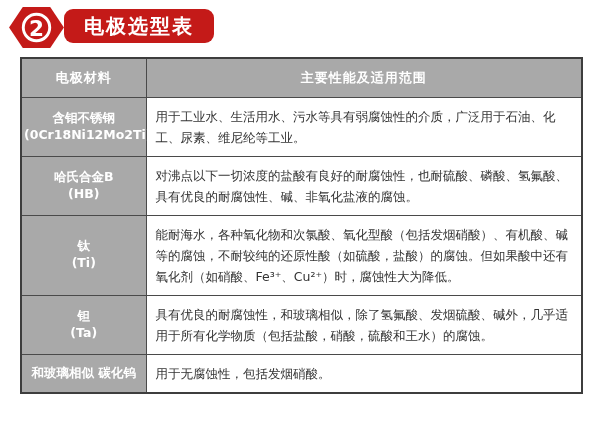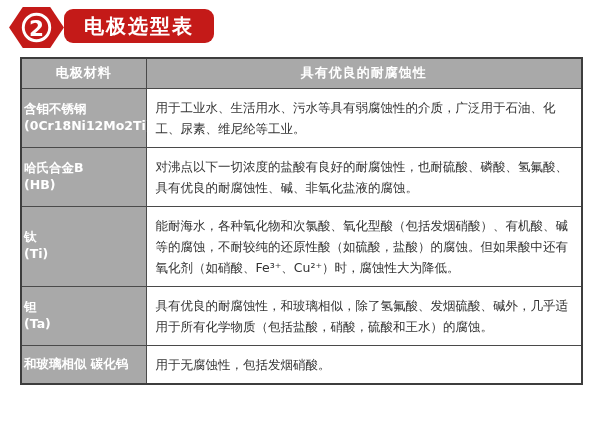--- a/index.html
+++ b/index.html
@@ -28,21 +28,21 @@
   }
   table.spec th, table.spec td{border:1px solid var(--border);}
   col.c-mat{width:125px;}
   th{
     background:var(--cell-gray);color:var(--white);
     font-size:13px;font-weight:bold;text-align:center;
     letter-spacing:1px;
   }
   td.mat{
     background:var(--cell-gray);color:var(--white);
-    font-size:12.5px;font-weight:bold;
+    font-size:12.5px;font-weight:bold;text-align:center;
     vertical-align:middle;white-space:pre-line;line-height:1.35;
     padding:1px 2px;
   }
   td.desc{
     background:#ffffff;color:var(--text-dark);
     font-size:12.5px;line-height:1.68;text-align:left;
     vertical-align:middle;padding:8px 9px;
   }
 </style>
 </head>
@@ -57,23 +57,23 @@
 </div>
 
 <div class="title-pill">电极选型表</div>
 
 <table class="spec">
   <colgroup>
       <col class="c-mat">
       <col>
     </colgroup>
   <tbody>
-      <tr style="height:30px">
+      <tr style="height:39px">
     <th>电极材料</th>
-    <th>具有优良的耐腐蚀性</th>
+    <th>主要性能及适用范围</th>
   </tr>
   <tr style="height:54px">
     <td class="mat">含钼不锈钢
 (0Cr18Ni12Mo2Ti)</td>
     <td class="desc">用于工业水、生活用水、污水等具有弱腐蚀性的介质，广泛用于石油、化工、尿素、维尼纶等工业。</td>
   </tr>
   <tr style="height:46px">
     <td class="mat">哈氏合金B
 (HB)</td>
     <td class="desc">对沸点以下一切浓度的盐酸有良好的耐腐蚀性，也耐硫酸、磷酸、氢氟酸、具有优良的耐腐蚀性、碱、非氧化盐液的腐蚀。</td>

